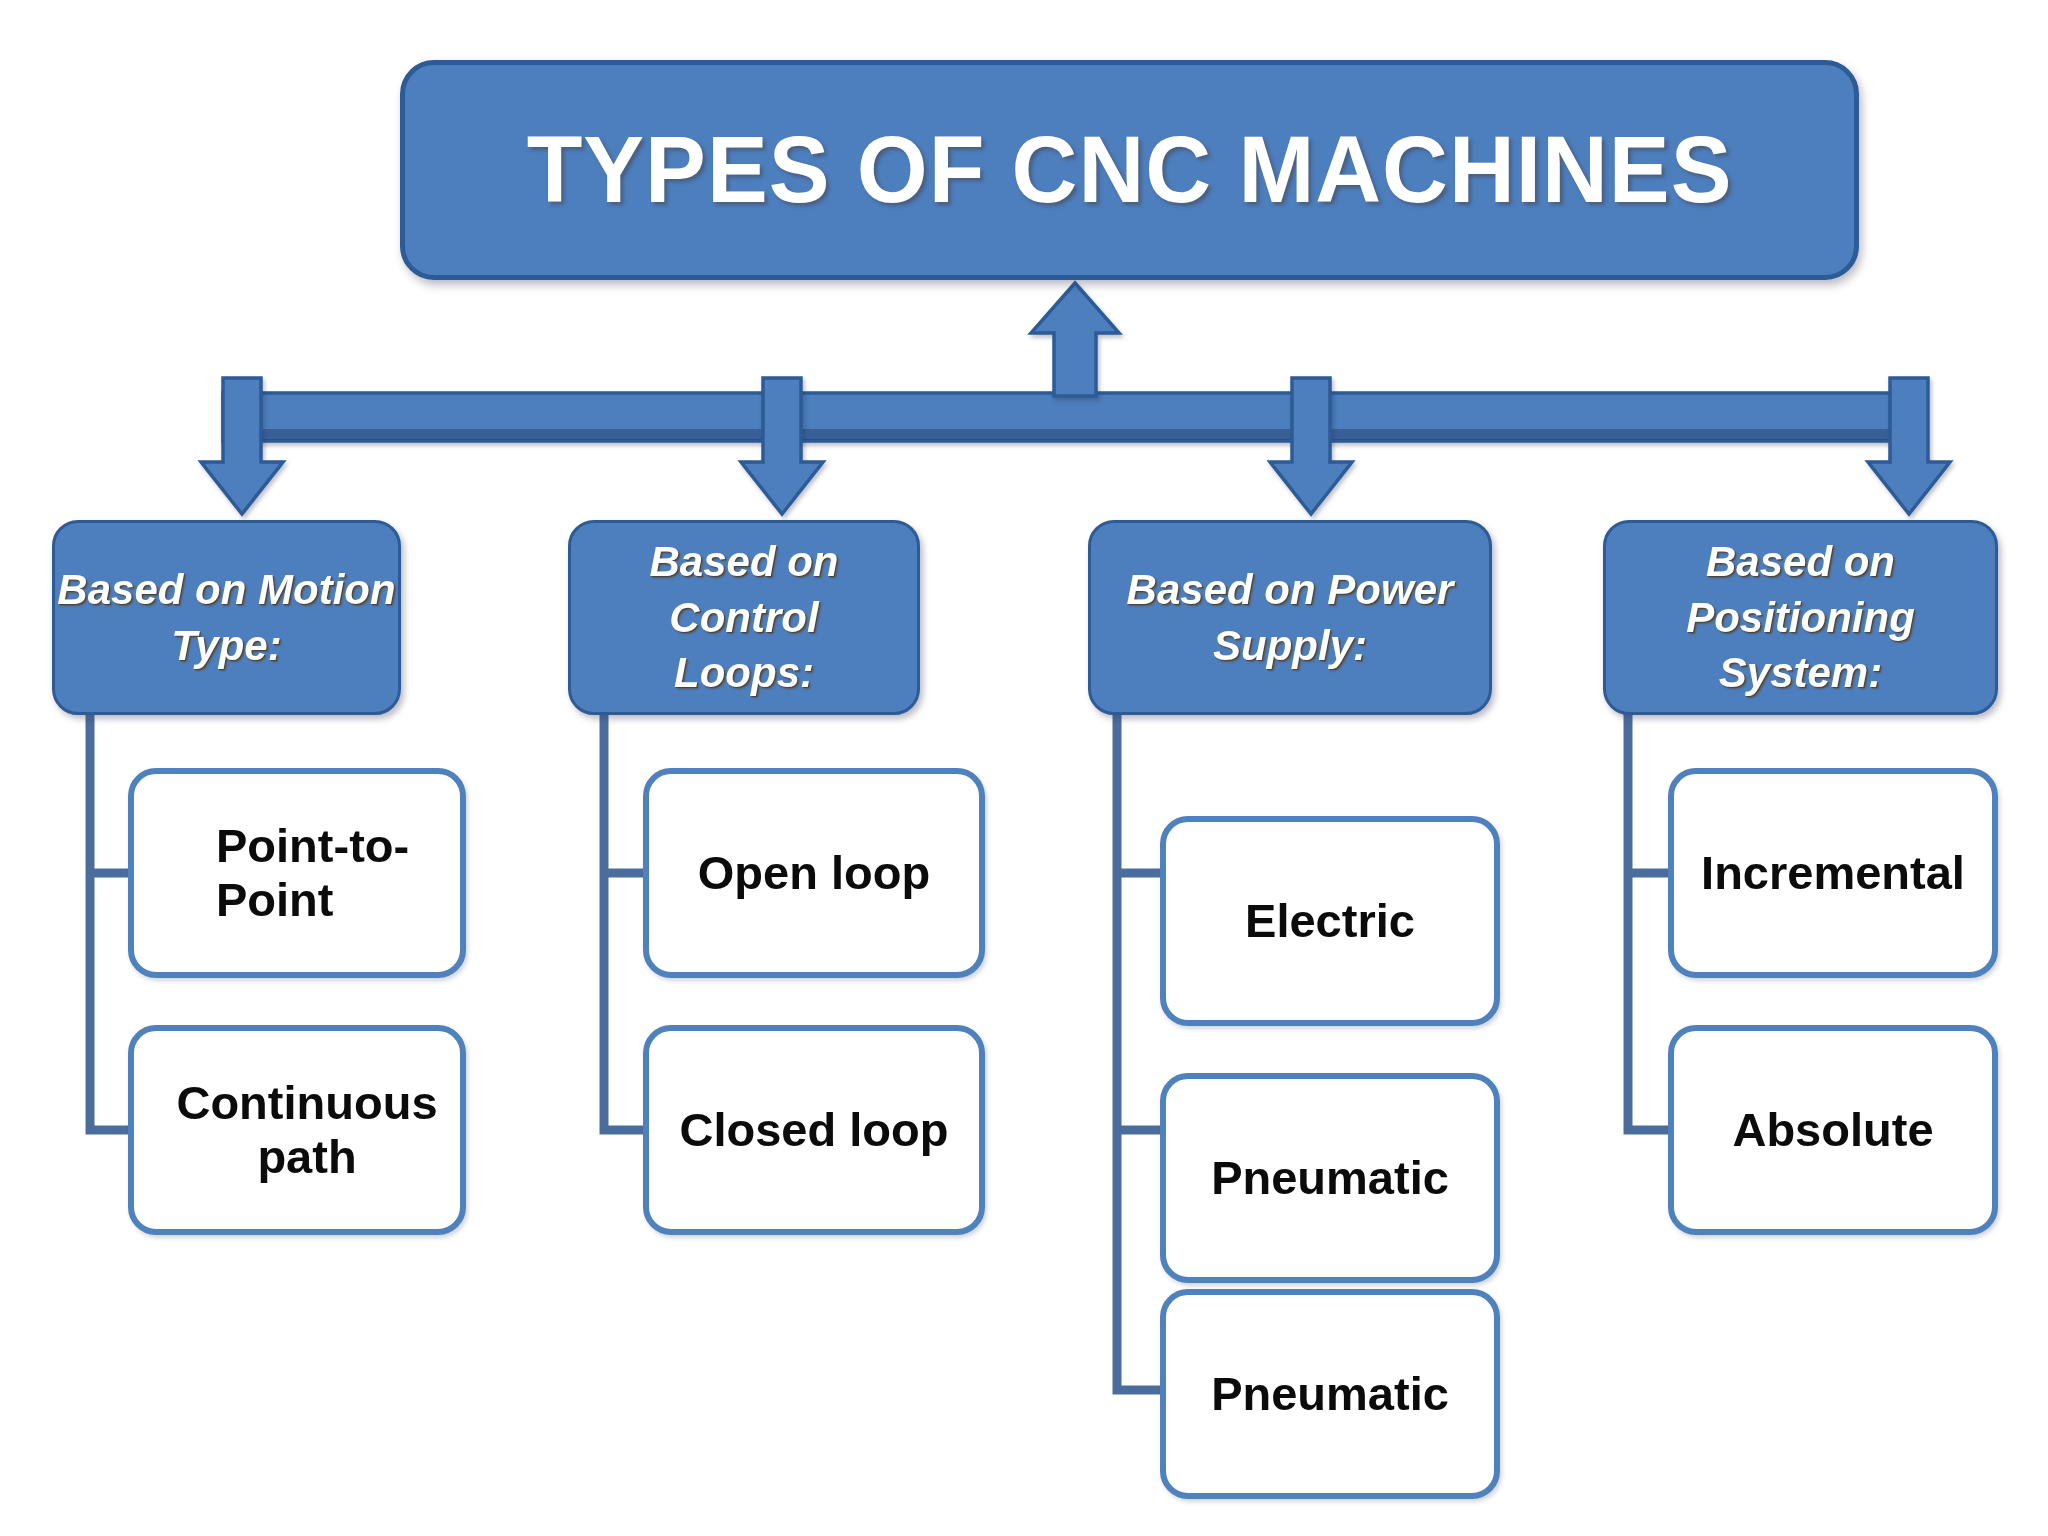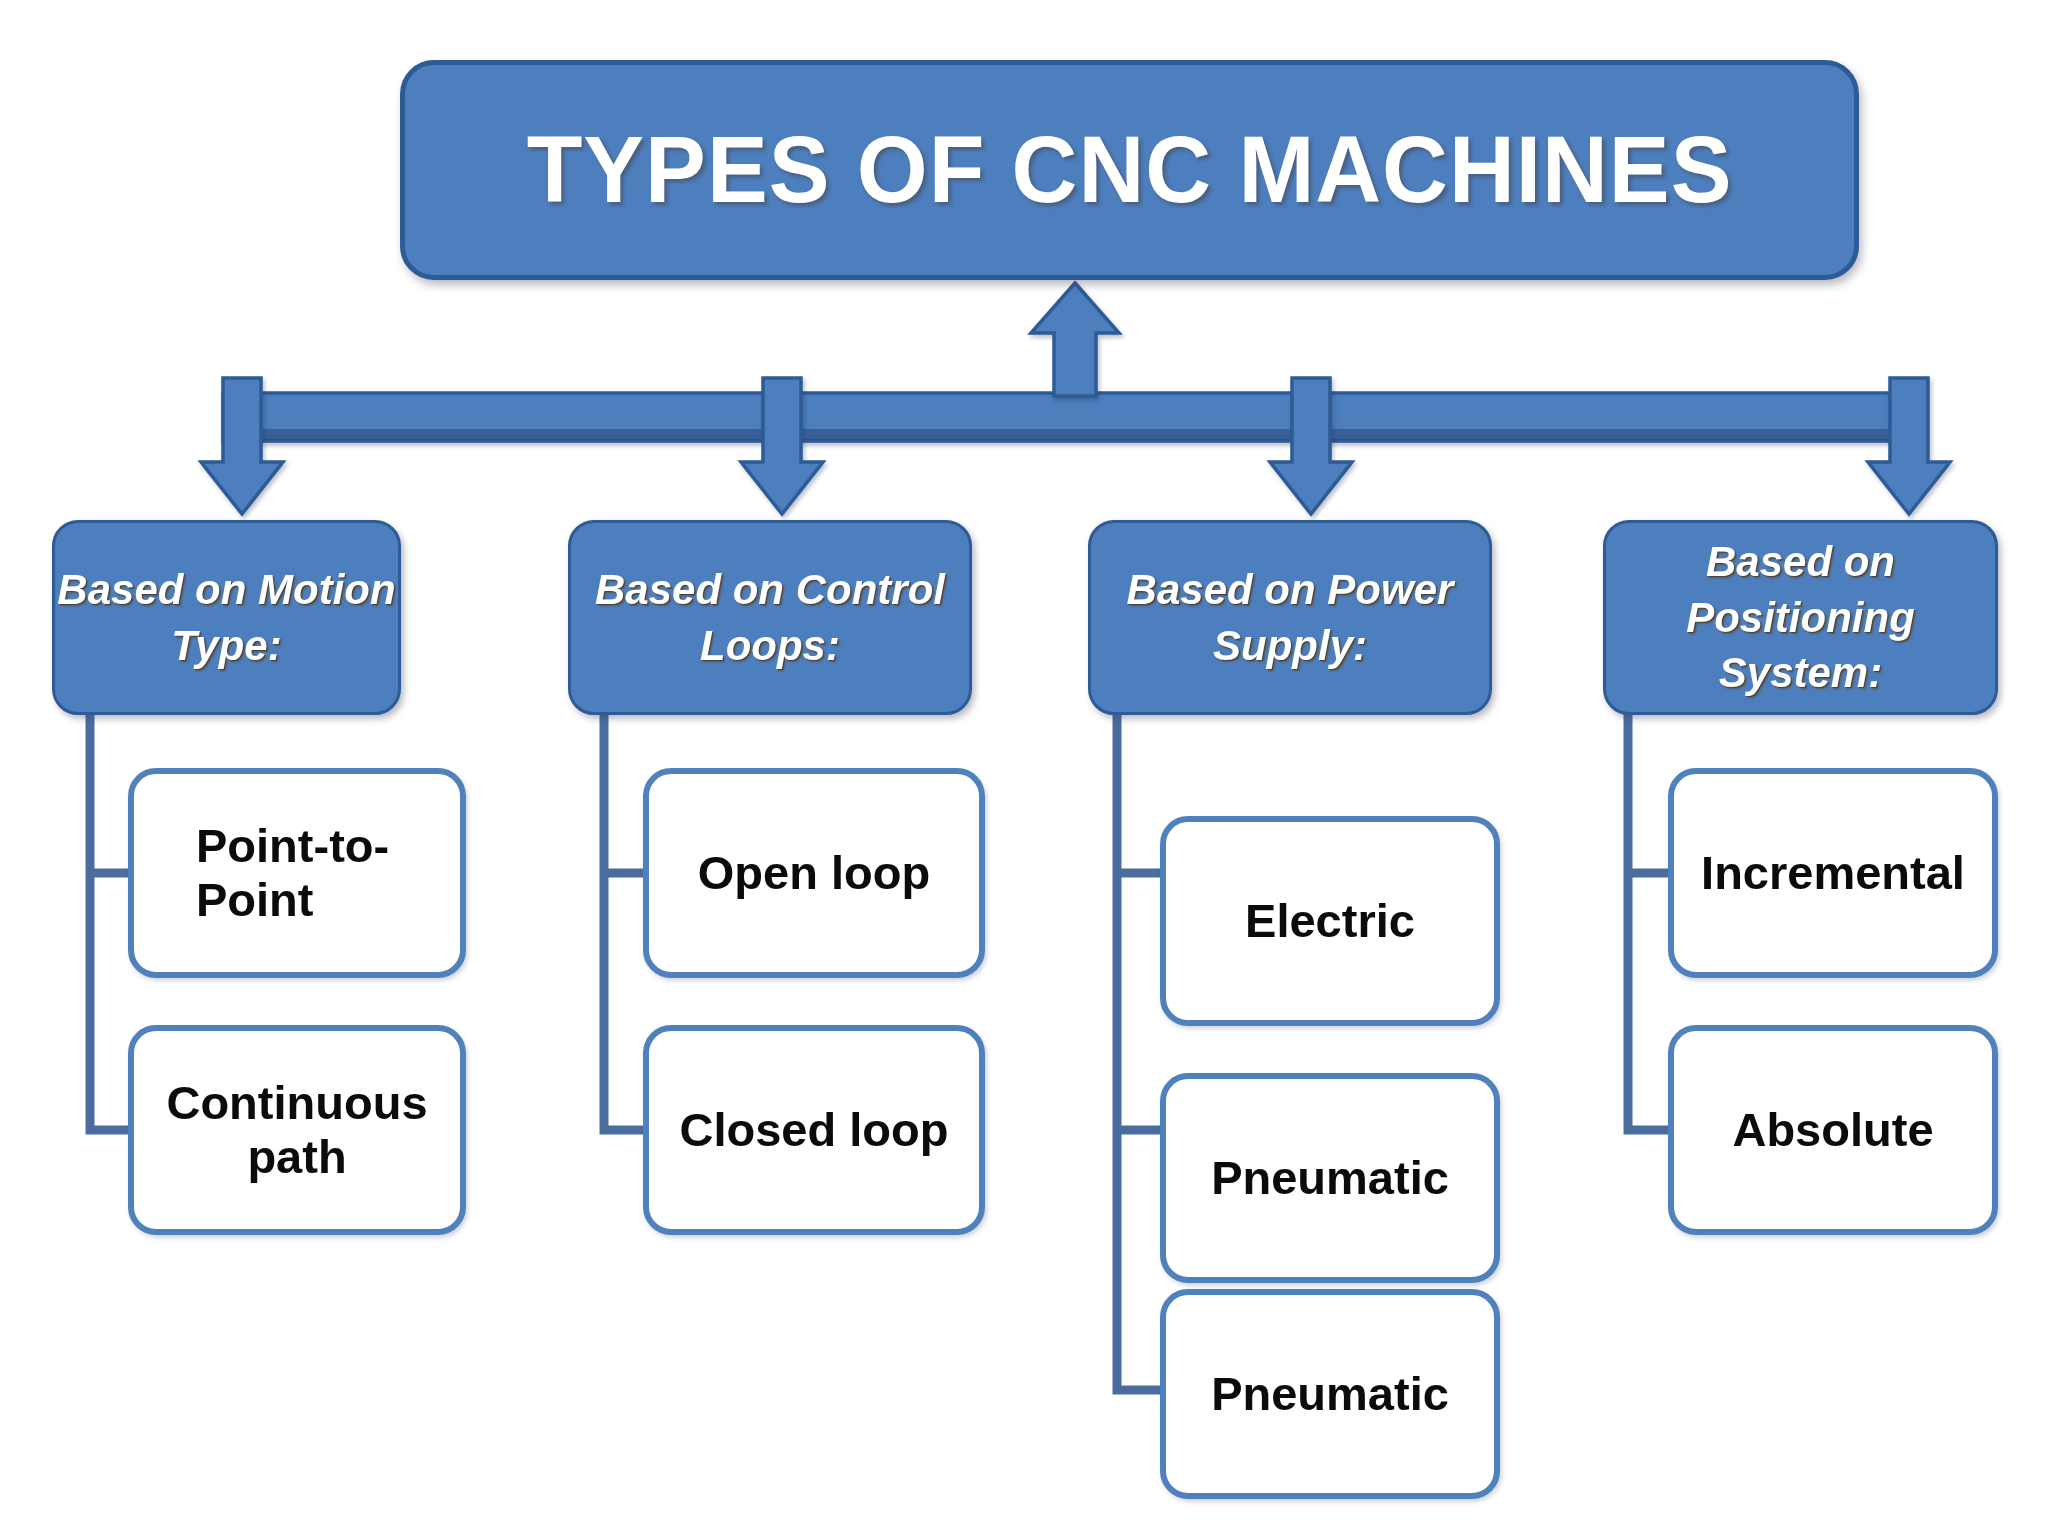--- a/index.html
+++ b/index.html
@@ -61,21 +61,21 @@
     text-shadow: 3px 3px 4px rgba(70,70,80,0.55);
   }
   .cat {
     top: 520px; height: 195px;
     background: var(--accent);
     border: 3px solid var(--accent-border);
     border-radius: 26px;
     box-shadow: 3px 4px 6px rgba(60,60,90,0.35);
   }
   #cat1 { left: 52px;   width: 349px; }
-  #cat2 { left: 568px;  width: 404px; }
+  #cat2 { left: 568px;  width: 352px; }
   #cat3 { left: 1088px; width: 404px; }
   #cat4 { left: 1603px; width: 395px; }
   .cat-label {
     color: var(--title-text);
     font-size: 42px;
     font-style: italic;
     font-weight: bold;
     text-align: center;
     line-height: 1.32;
     white-space: pre-line;
@@ -84,21 +84,21 @@
   .child {
     height: 210px;
     background: var(--child-fill);
     border: 6px solid var(--child-border);
     border-radius: 28px;
     box-shadow: 2px 3px 4px rgba(70,90,130,0.25);
   }
   .r1 { top: 768px; }
   .r2 { top: 1025px; }
   .r3 { top: 1241px; }
-  .col1c { left: 128px;  width: 338px; }
+  .col1c { left: 128px;  width: 338px; padding-left: 20px; }
   .col2c { left: 643px;  width: 342px; }
   .col3c { left: 1160px; width: 340px; margin-top: 48px; }
   .col4c { left: 1668px; width: 330px; }
   .child-label {
     color: var(--child-text);
     font-size: 47px;
     font-weight: bold;
     text-align: center;
     line-height: 1.15;
     white-space: pre-line;

